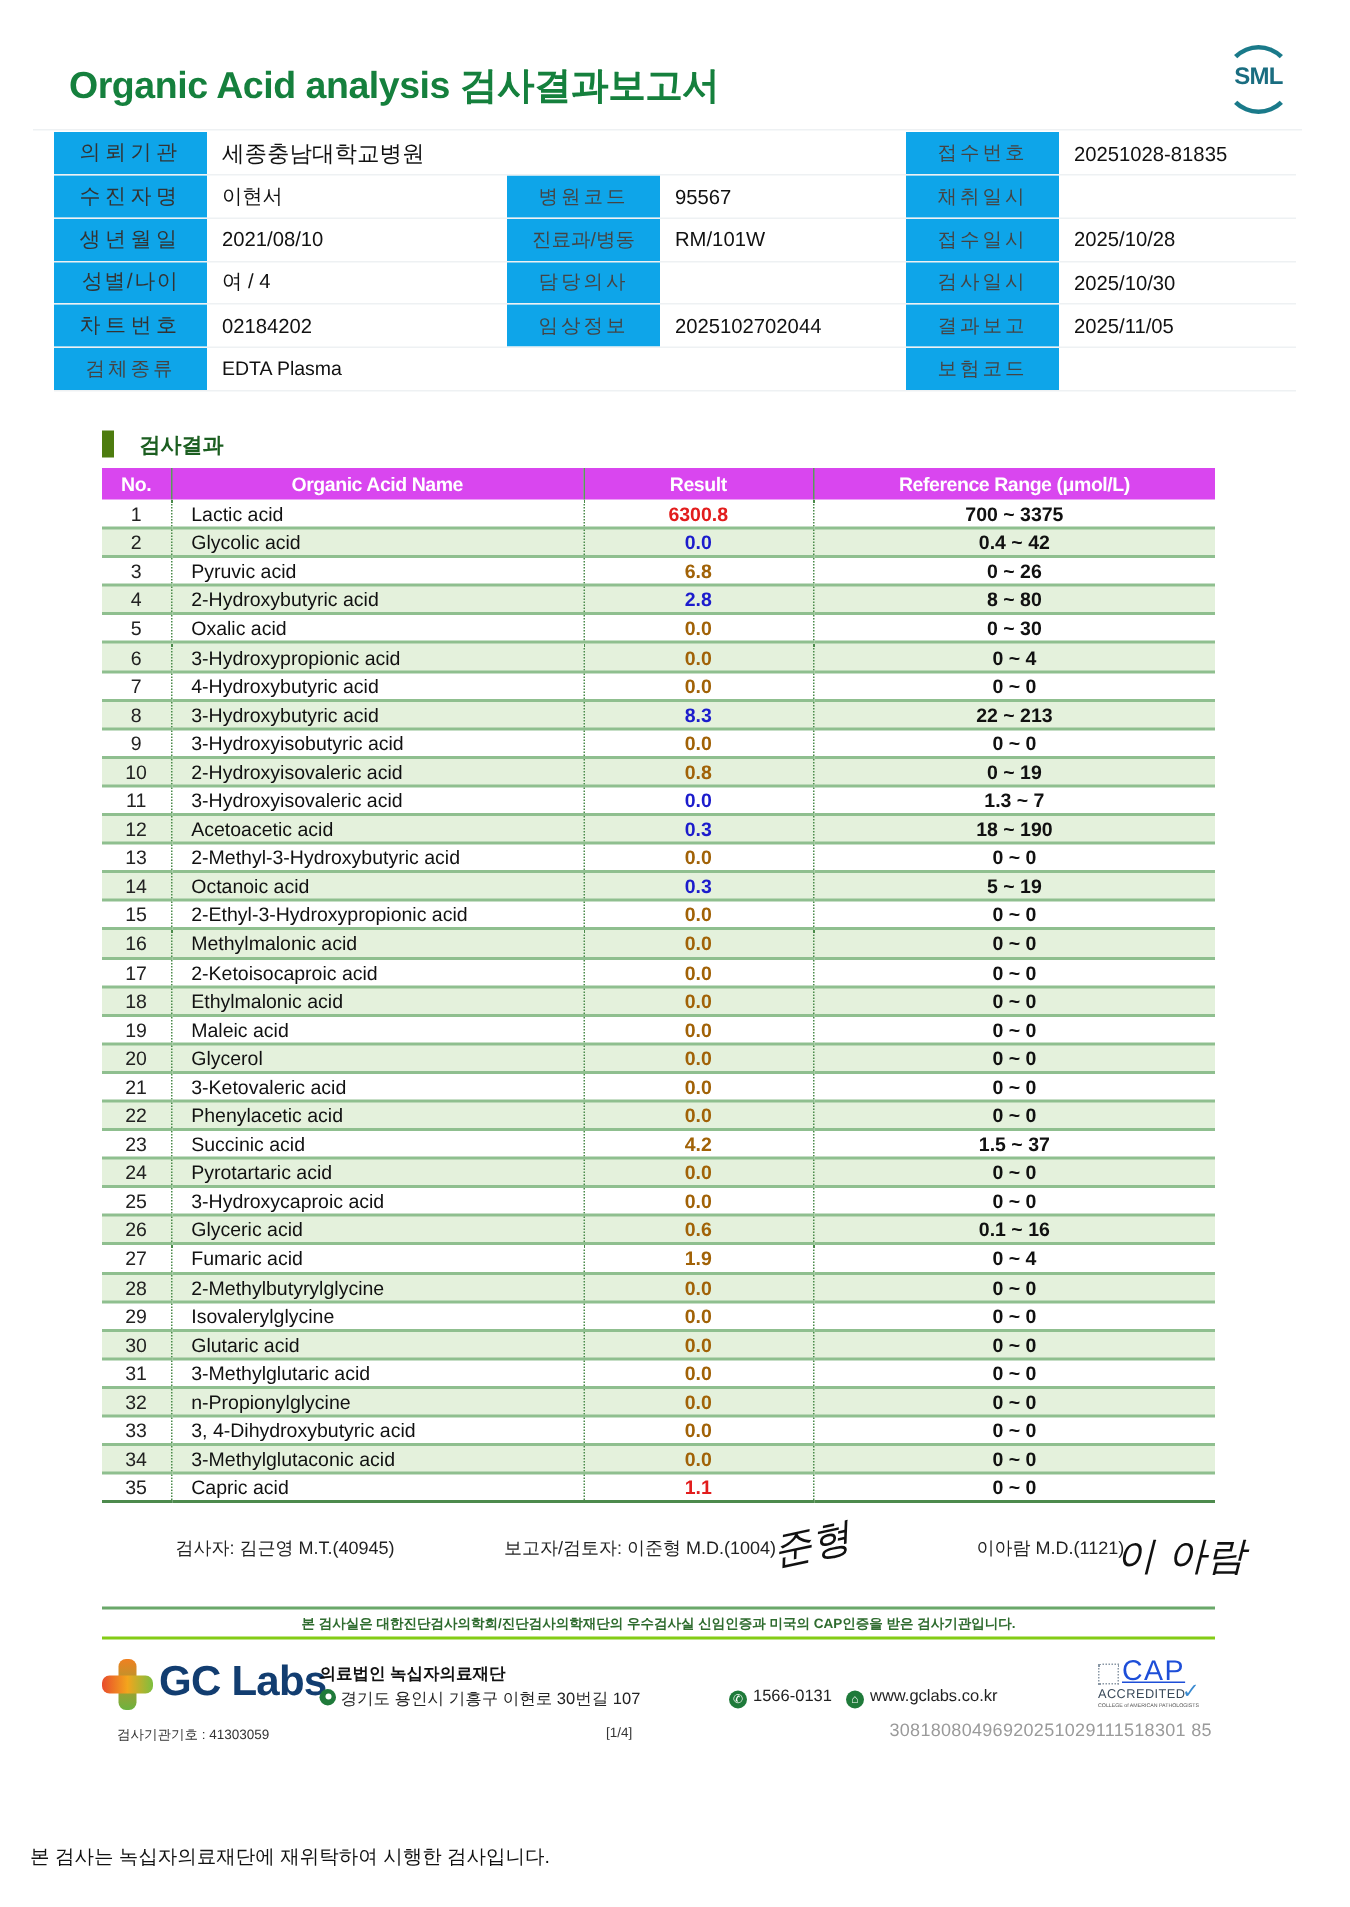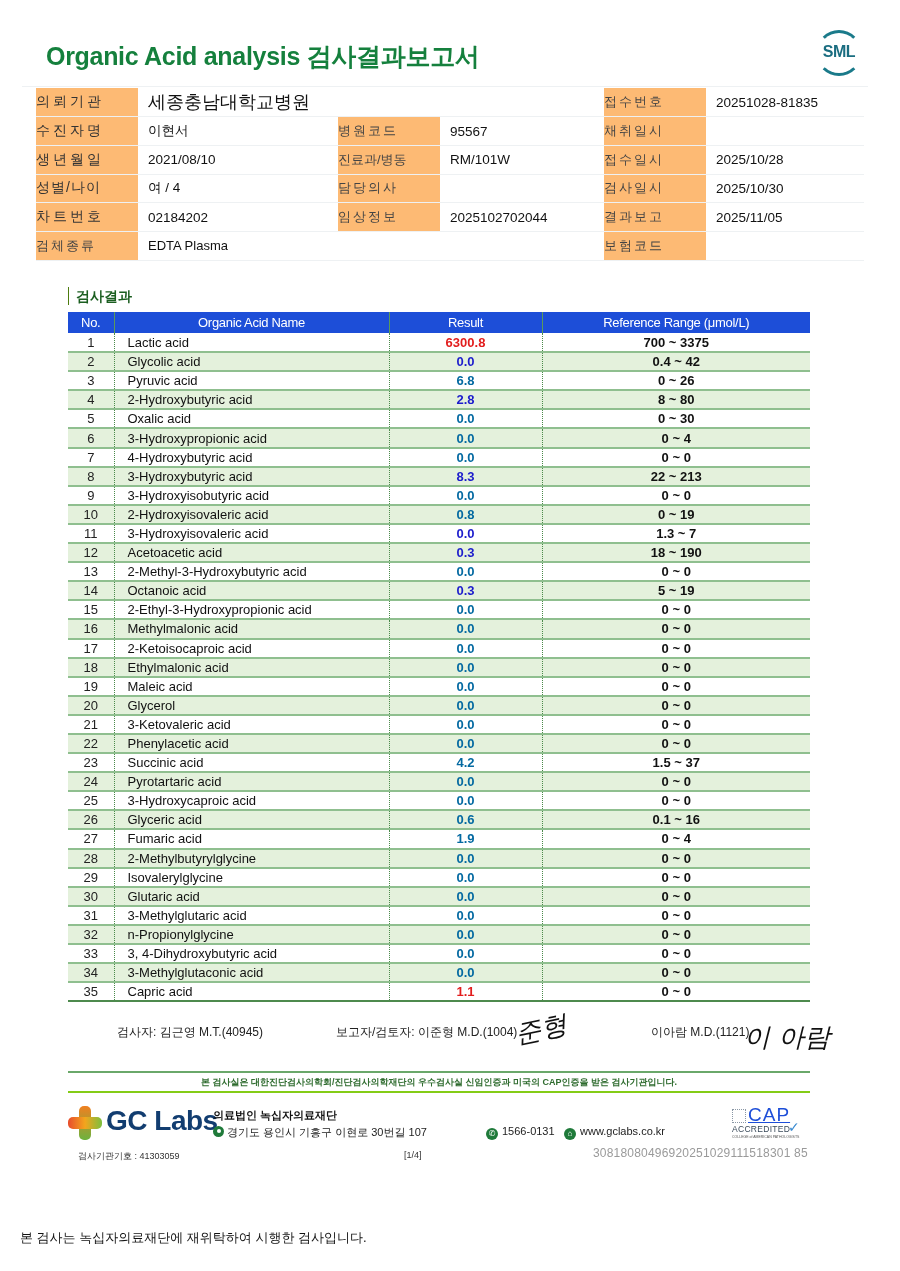--- a/index.html
+++ b/index.html
@@ -8,39 +8,39 @@
 
   .title { position: absolute; left: 46px; top: 40px; font-size: 25px; font-weight: bold; color: #15803d; letter-spacing: -0.3px; }
   .sml-logo { position: absolute; left: 816px; top: 30px; width: 46px; height: 46px; }
   .sml-logo .ring { position: absolute; left: 0; top: 0; width: 46px; height: 46px; border-radius: 50%; border: 3px solid #1a7a8a; border-left-color: transparent; border-right-color: transparent; }
   .sml-logo .txt { position: absolute; left: 4px; top: 13px; width: 38px; text-align: center; font-weight: bold; font-size: 16px; color: #1a6d80; letter-spacing: -0.5px; }
   .title-rule { position: absolute; left: 22px; top: 86px; width: 846px; height: 1px; background: #eef1f3; }
 
   
   .info { position: absolute; left: 36px; top: 88px; width: 828px; border-collapse: collapse; font-size: 13px; }
   .info td { height: 28.7px; border-bottom: 1px solid #eef1f3; padding: 0; vertical-align: middle; }
-  .info .lbl { background: #fdba74; color: #333; letter-spacing: 3px; font-size: 14px; }
+  .info .lbl { background: #0ea5e9; color: #333; text-align: center; letter-spacing: 3px; font-size: 14px; }
   .info .lbl.small { font-size: 13px; letter-spacing: 2px; color: #444; }
   .info .val { padding-left: 10px; color: #111; font-size: 13.5px; }
 
   
-  .section { position: absolute; left: 68px; top: 287px; font-size: 14px; font-weight: bold; color: #1b5e20; padding-left: 7px; border-left: 1px solid #4d7c0f; line-height: 18px; }
+  .section { position: absolute; left: 68px; top: 287px; font-size: 14px; font-weight: bold; color: #1b5e20; padding-left: 17px; border-left: 8px solid #4d7c0f; line-height: 18px; }
 
   
   .results { position: absolute; left: 68px; top: 312px; width: 742px; border-collapse: collapse; font-size: 13px; }
-  .results th { background: #1d4ed8; color: #fff; font-weight: normal; height: 21px; font-size: 13px; letter-spacing: -0.3px; border-right: 1px solid #5a9a5a; }
+  .results th { background: #d946ef; color: #fff; font-weight: bold; height: 21px; font-size: 13px; letter-spacing: -0.3px; border-right: 1px solid #5a9a5a; }
   .results th:last-child { border-right: none; }
   .results td { height: 19.1px; border-bottom: 2px solid #8fbf8f; padding: 0; vertical-align: middle; }
   .results tr.alt td { background: #e4f1dc; }
   .results td.no { width: 46px; text-align: center; border-right: 1px dotted #4a8a4a; color: #222; }
   .results td.name { width: 275px; padding-left: 13px; border-right: 1px dotted #4a8a4a; color: #111; }
   .results td.res { width: 153px; text-align: center; font-weight: bold; border-right: 1px dotted #4a8a4a; }
   .results td.ref { text-align: center; font-weight: bold; color: #111; }
   .results tbody tr:last-child td { border-bottom: 2px solid #4d8a4d; }
-  .c-normal { color: #0369a1; }
+  .c-normal { color: #a16207; }
   .c-high { color: #e21d1d; }
   .c-low { color: #1c1ccc; }
 
   
   .sig { position: absolute; top: 1024px; font-size: 12px; color: #222; }
   .sig1 { left: 117px; }
   .sig2 { left: 336px; }
   .sig3 { left: 651px; }
   .sign-img { position: absolute; font-family: "DejaVu Serif", serif; font-style: italic; color: #111; }
   .sign-a { left: 515px; top: 1012px; font-size: 26px; transform: rotate(-12deg); }
@@ -87,21 +87,21 @@
       <col style="width:102px">
       <col style="width:200px">
       <col style="width:102px">
       <col style="width:164px">
       <col style="width:102px">
       <col>
     </colgroup>
   <tbody>
       <tr>
     <td class="lbl">의뢰기관</td>
-    <td class="val" colspan="3" style="font-size:18px">세종충남대학교병원</td>
+    <td class="val" colspan="3" style="font-size:15px">세종충남대학교병원</td>
     <td class="lbl small">접수번호</td>
     <td class="val">20251028-81835</td>
   </tr>
   <tr>
     <td class="lbl">수진자명</td>
     <td class="val">이현서</td>
     <td class="lbl small">병원코드</td>
     <td class="val">95567</td>
     <td class="lbl small">채취일시</td>
     <td class="val"></td>

